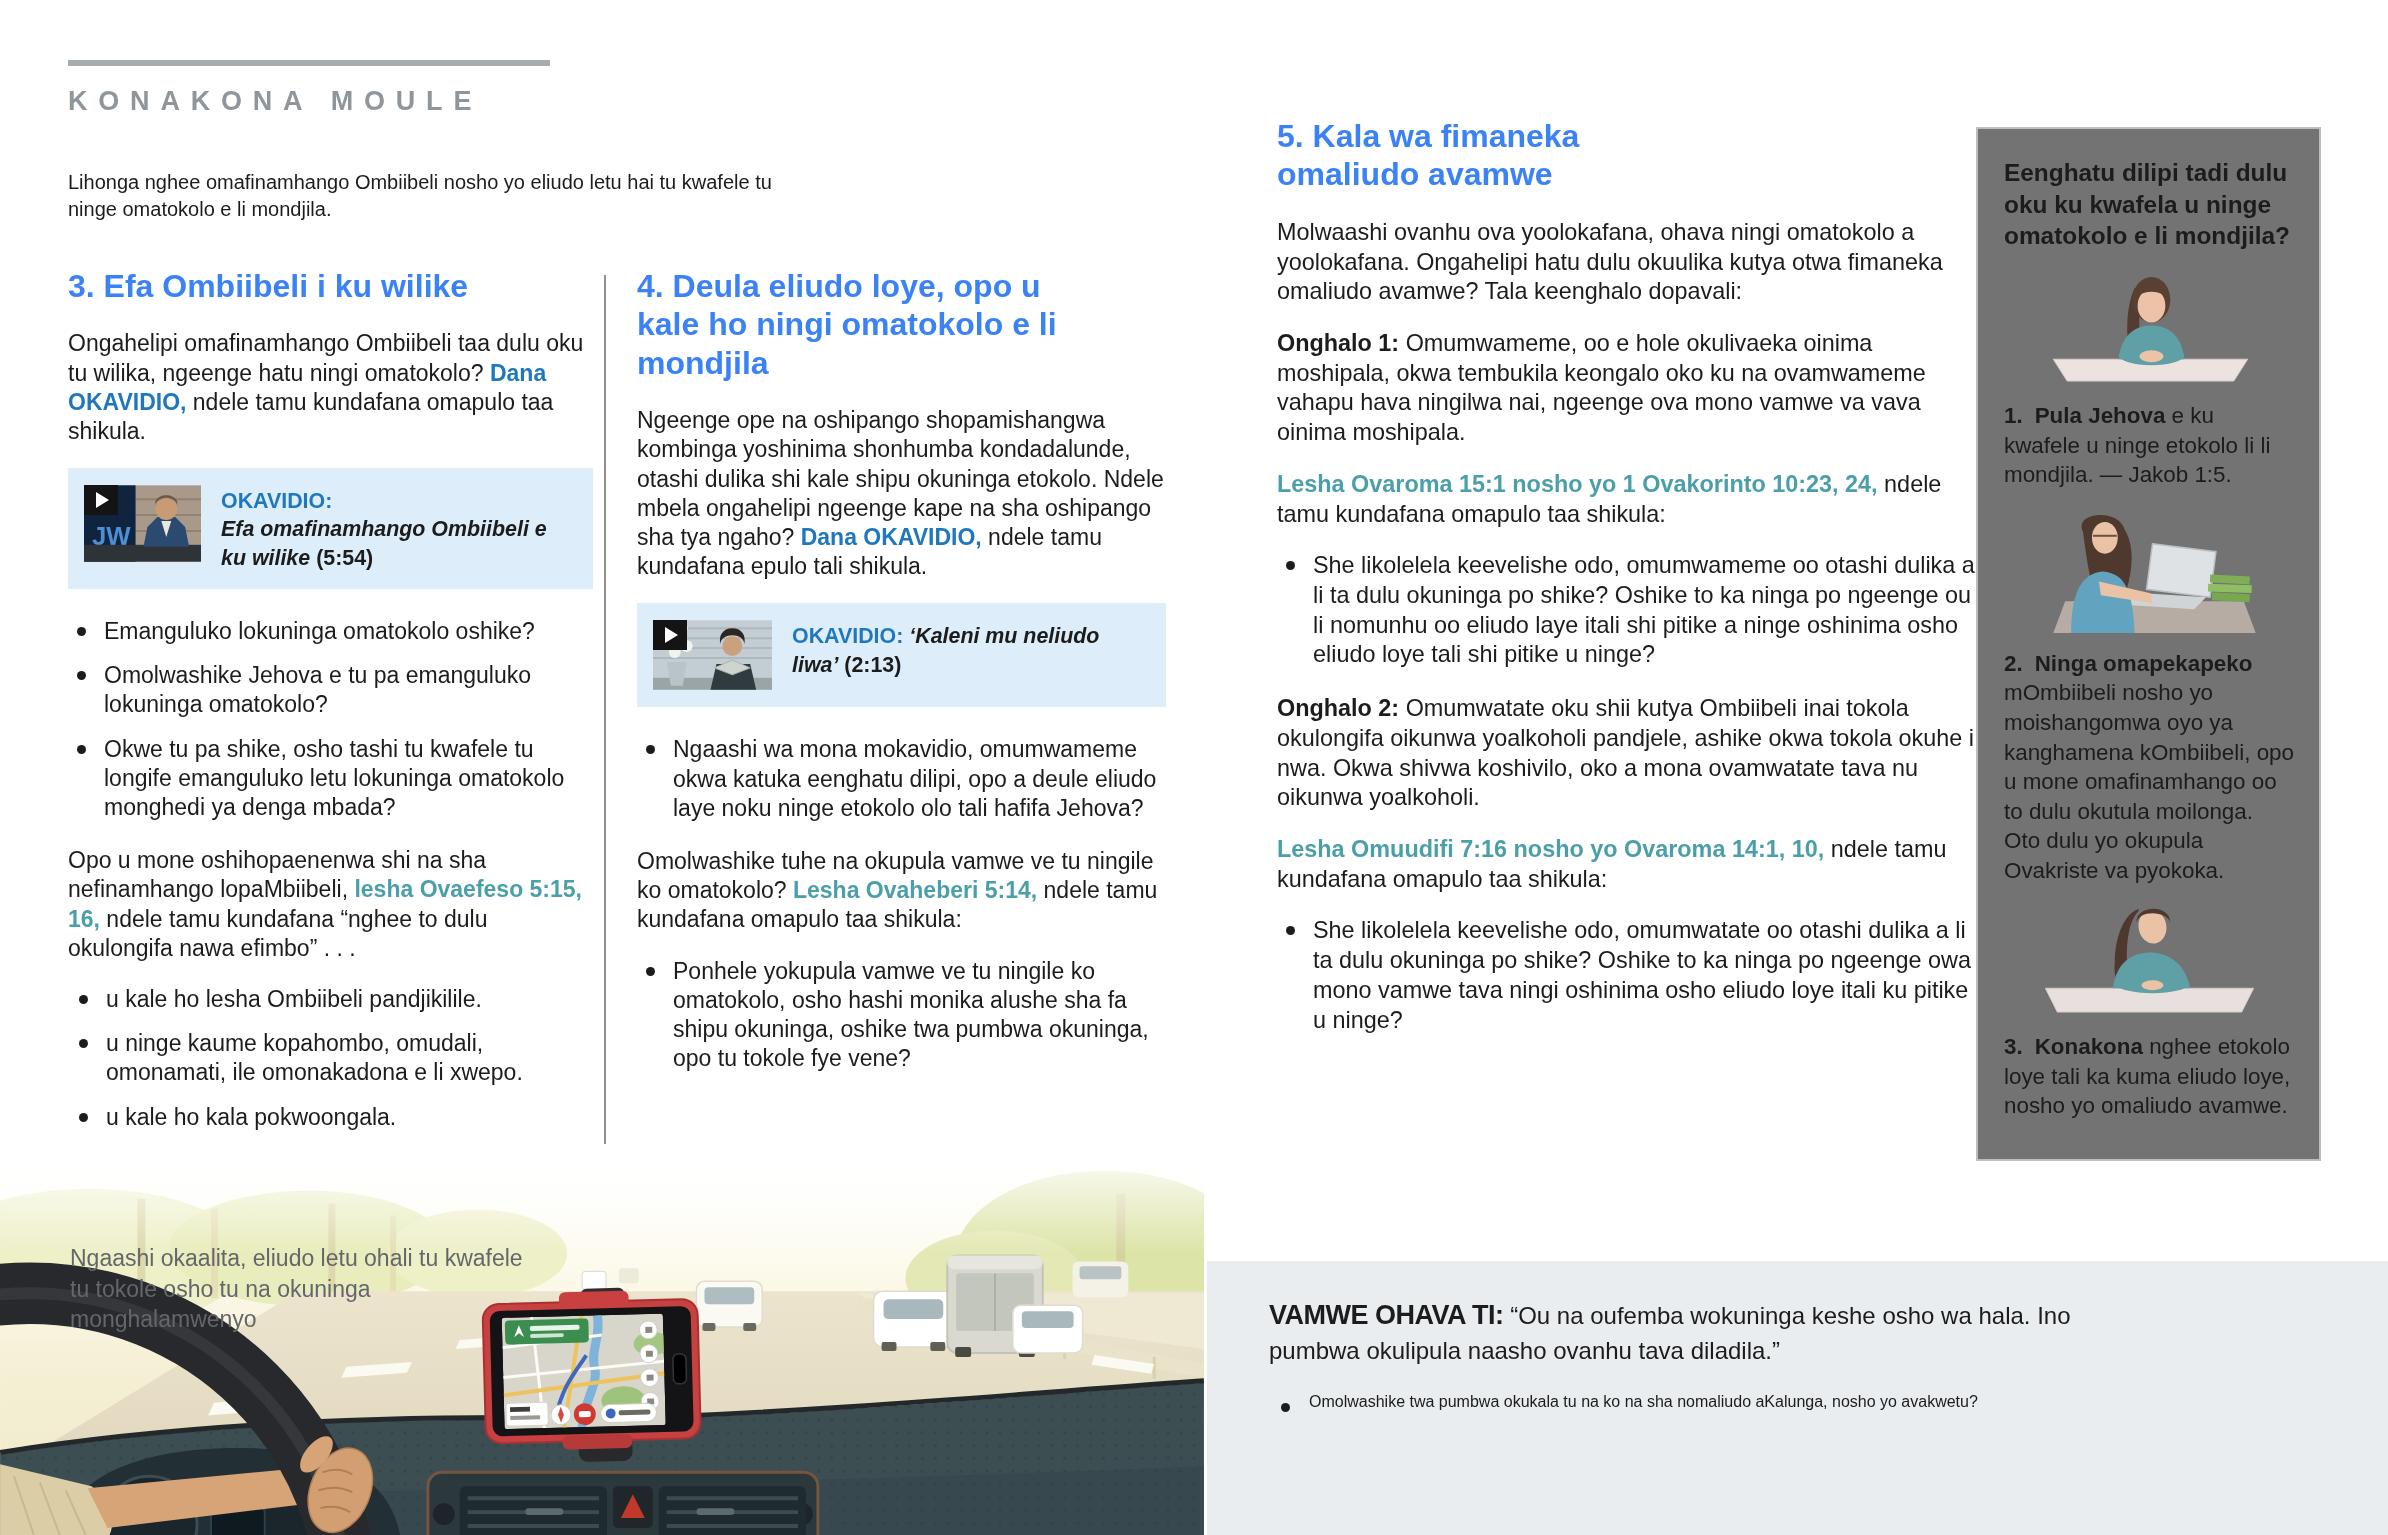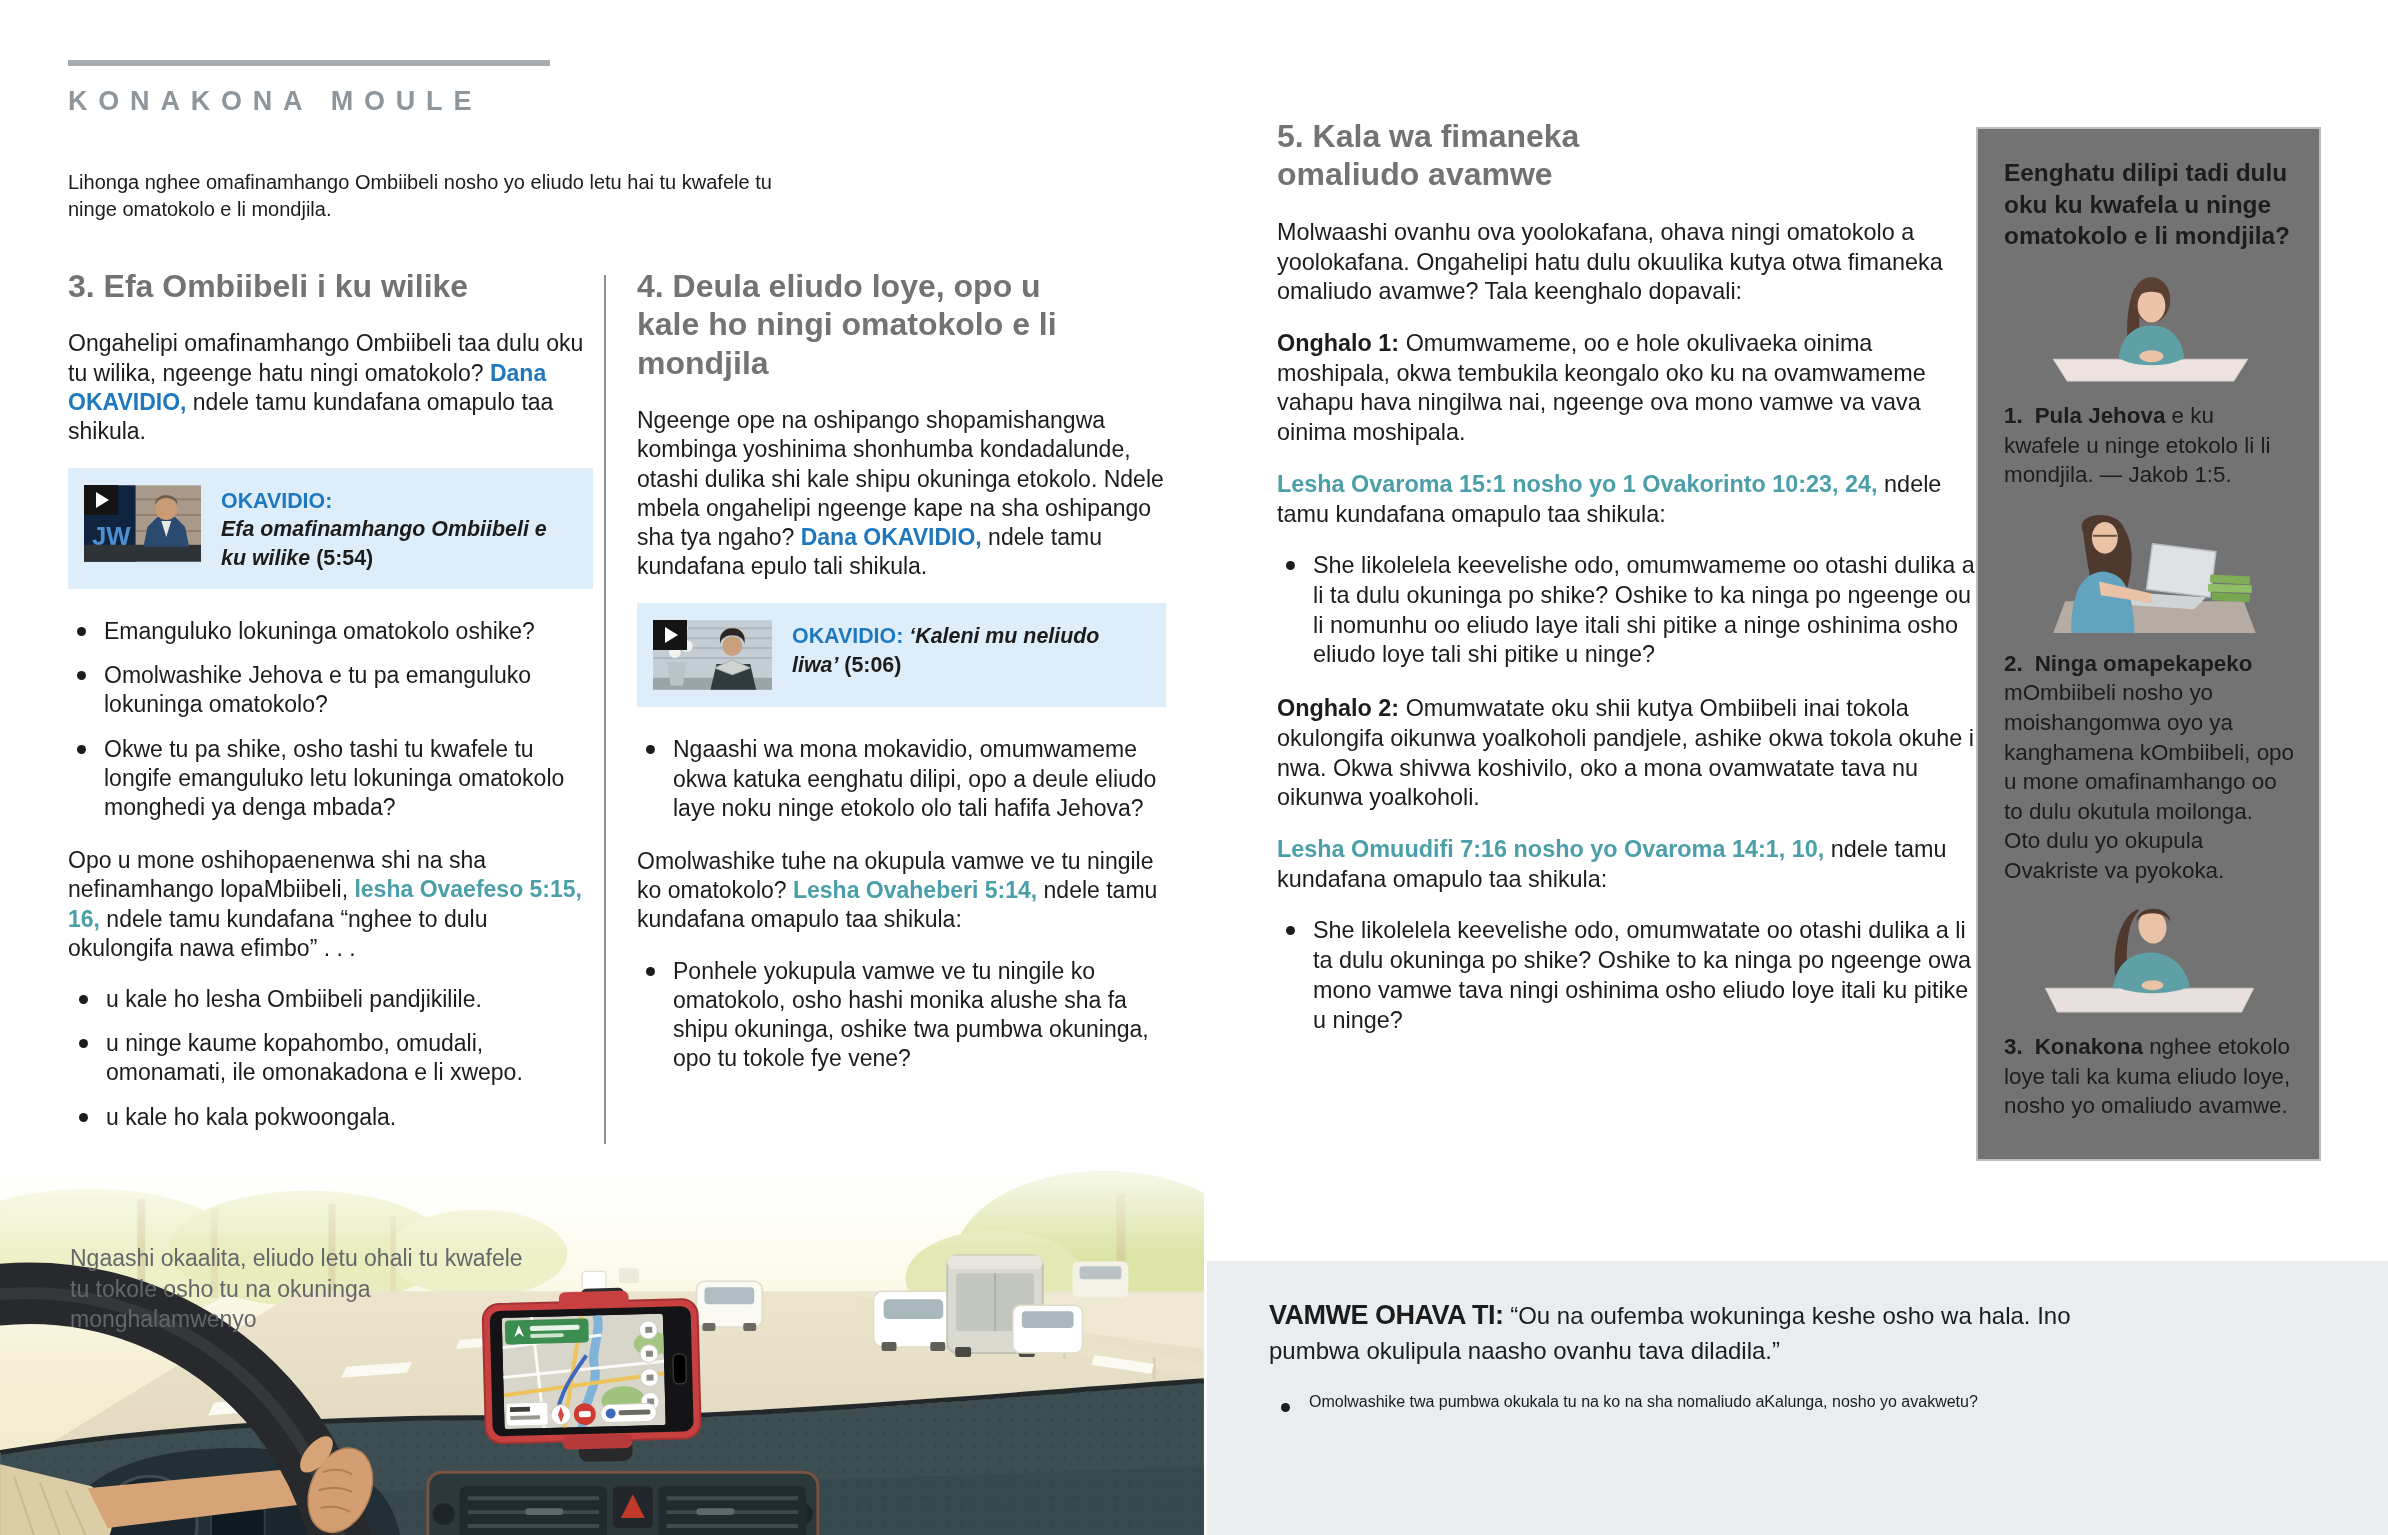--- a/index.html
+++ b/index.html
@@ -11,21 +11,21 @@
   .kicker-bar{position:absolute;left:68px;top:60px;width:482px;height:6px;background:#a6acb0;}
   .kicker{position:absolute;left:68px;top:86px;font-size:27px;font-weight:bold;
           letter-spacing:0.40em;color:#8f969b;white-space:nowrap;}
   .intro{position:absolute;left:68px;top:149px;width:746px;font-size:20px;line-height:1.34;}
   
   .col{position:absolute;font-size:23px;line-height:1.27;}
   .col1{left:68px;top:267px;width:525px;}
   .col2{left:637px;top:267px;width:529px;}
   .col3{left:1277px;top:117px;width:698px;font-size:23.4px;}
   .divider{position:absolute;left:604px;top:275px;width:2px;height:923px;background:#8f8f8f;}
-  h2.section{color:#737373;font-size:32px;line-height:1.2;font-weight:bold;margin:0 0 24px 0;}
+  h2.section{color:#3b82f6;font-size:32px;line-height:1.2;font-weight:bold;margin:0 0 24px 0;}
   .body{margin:0 0 22px 0;}
   .blue{color:#1f78bd;font-weight:bold;}
   .teal-link{color:#4a9fa9;font-weight:bold;}
   b.runin{font-weight:bold;}
   
   ul.bullets{list-style:none;margin:4px 0 24px 0;padding:0;}
   ul.bullets li{position:relative;padding-left:36px;margin-bottom:15px;}
   ul.bullets li::before{content:"";position:absolute;left:9px;top:10px;width:9px;height:9px;
                         border-radius:50%;background:#1c1c1c;}
   ul.bullets.sub{margin-left:2px;}
@@ -145,21 +145,21 @@
         <path d="M68,24 C68,12 92,12 92,24 C94,16 90,8 80,8 C70,8 66,16 68,24 Z" fill="#2e2622"></path>
         <polygon points="62,48 80,40 98,48 80,55" fill="#cfd4d0" stroke="#a9b1ae" stroke-width="1"></polygon>
       </svg>
       <div class="play">
           <div class="play-tri"></div>
         </div>
     </div>
     <div class="video-text">
       <span class="video-label">OKAVIDIO:</span>
       <span class="video-title">‘Kaleni mu neliudo liwa’</span>
-      <b>(5:06)</b>
+      <b>(2:13)</b>
     </div>
   </div>
 
   <ul class="bullets">
     <li><span>Ngaashi wa mona mokavidio, omumwameme okwa katuka eenghatu dilipi, opo a deule eliudo laye noku ninge etokolo olo tali hafifa Jehova?</span></li>
   </ul>
 
   <p class="body"><span>Omolwashike tuhe na okupula vamwe ve tu ningile ko omatokolo? </span><span class="teal-link">Lesha Ovaheberi 5:14,</span><span> ndele tamu kundafana omapulo taa shikula:</span></p>
 
   <ul class="bullets">

